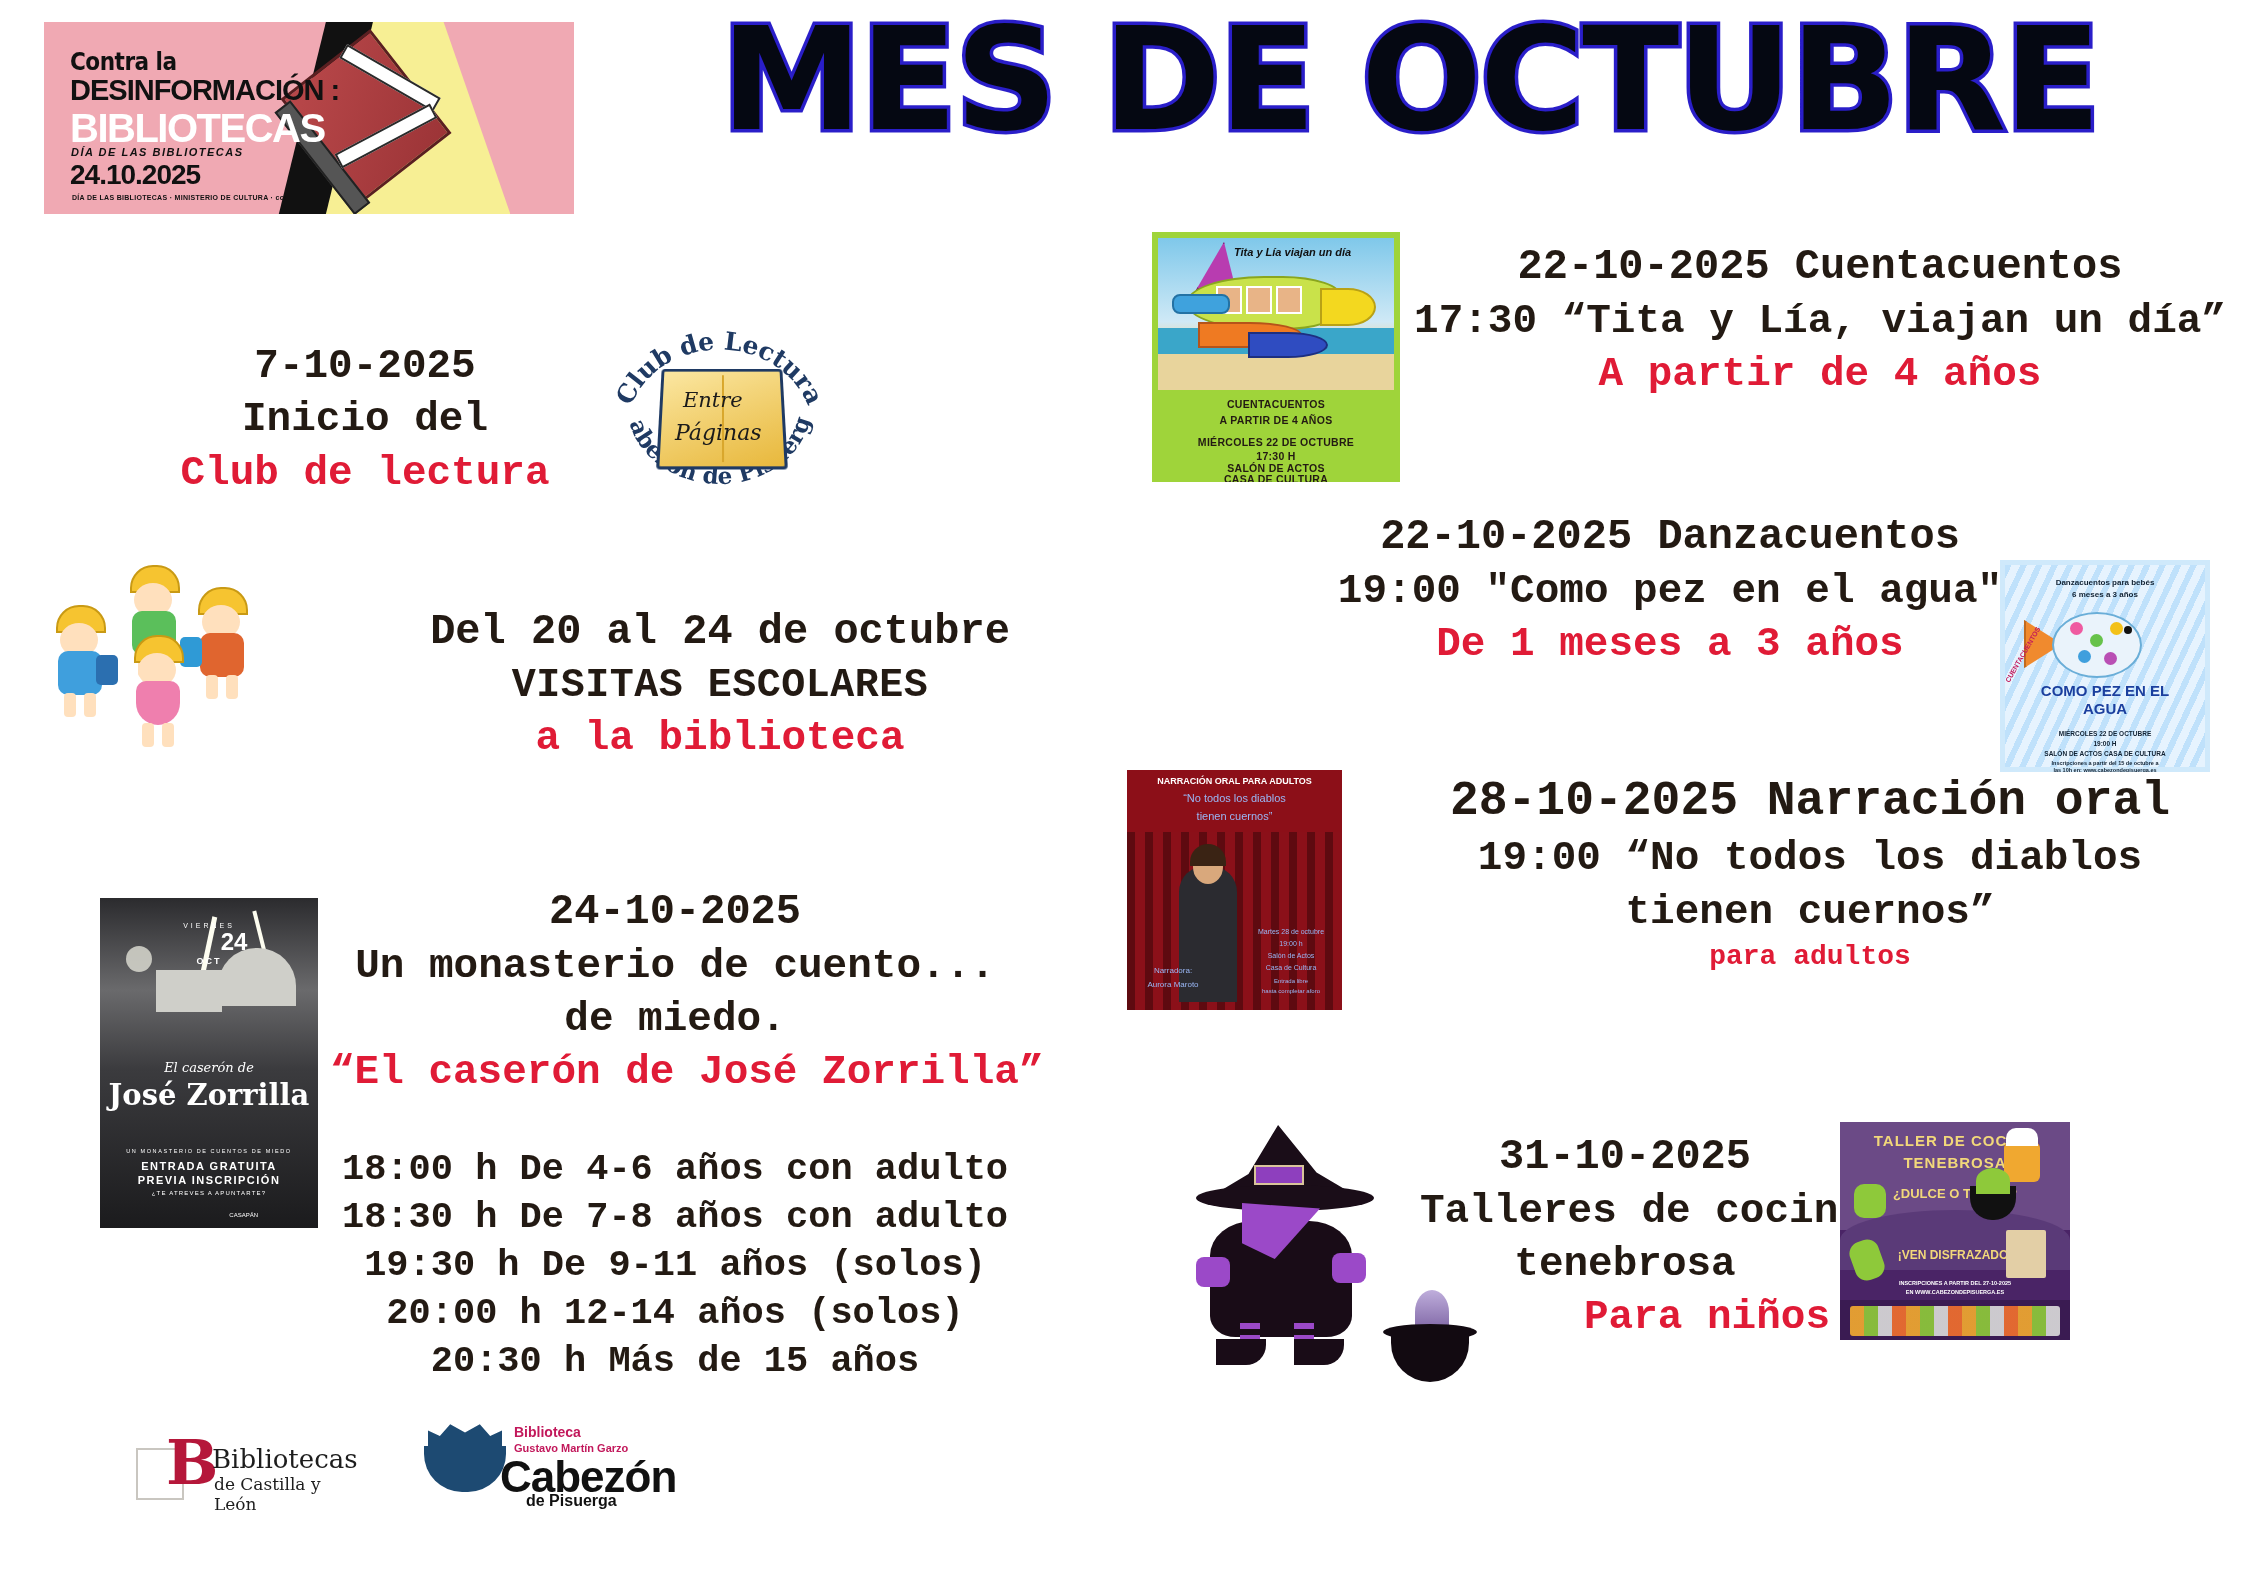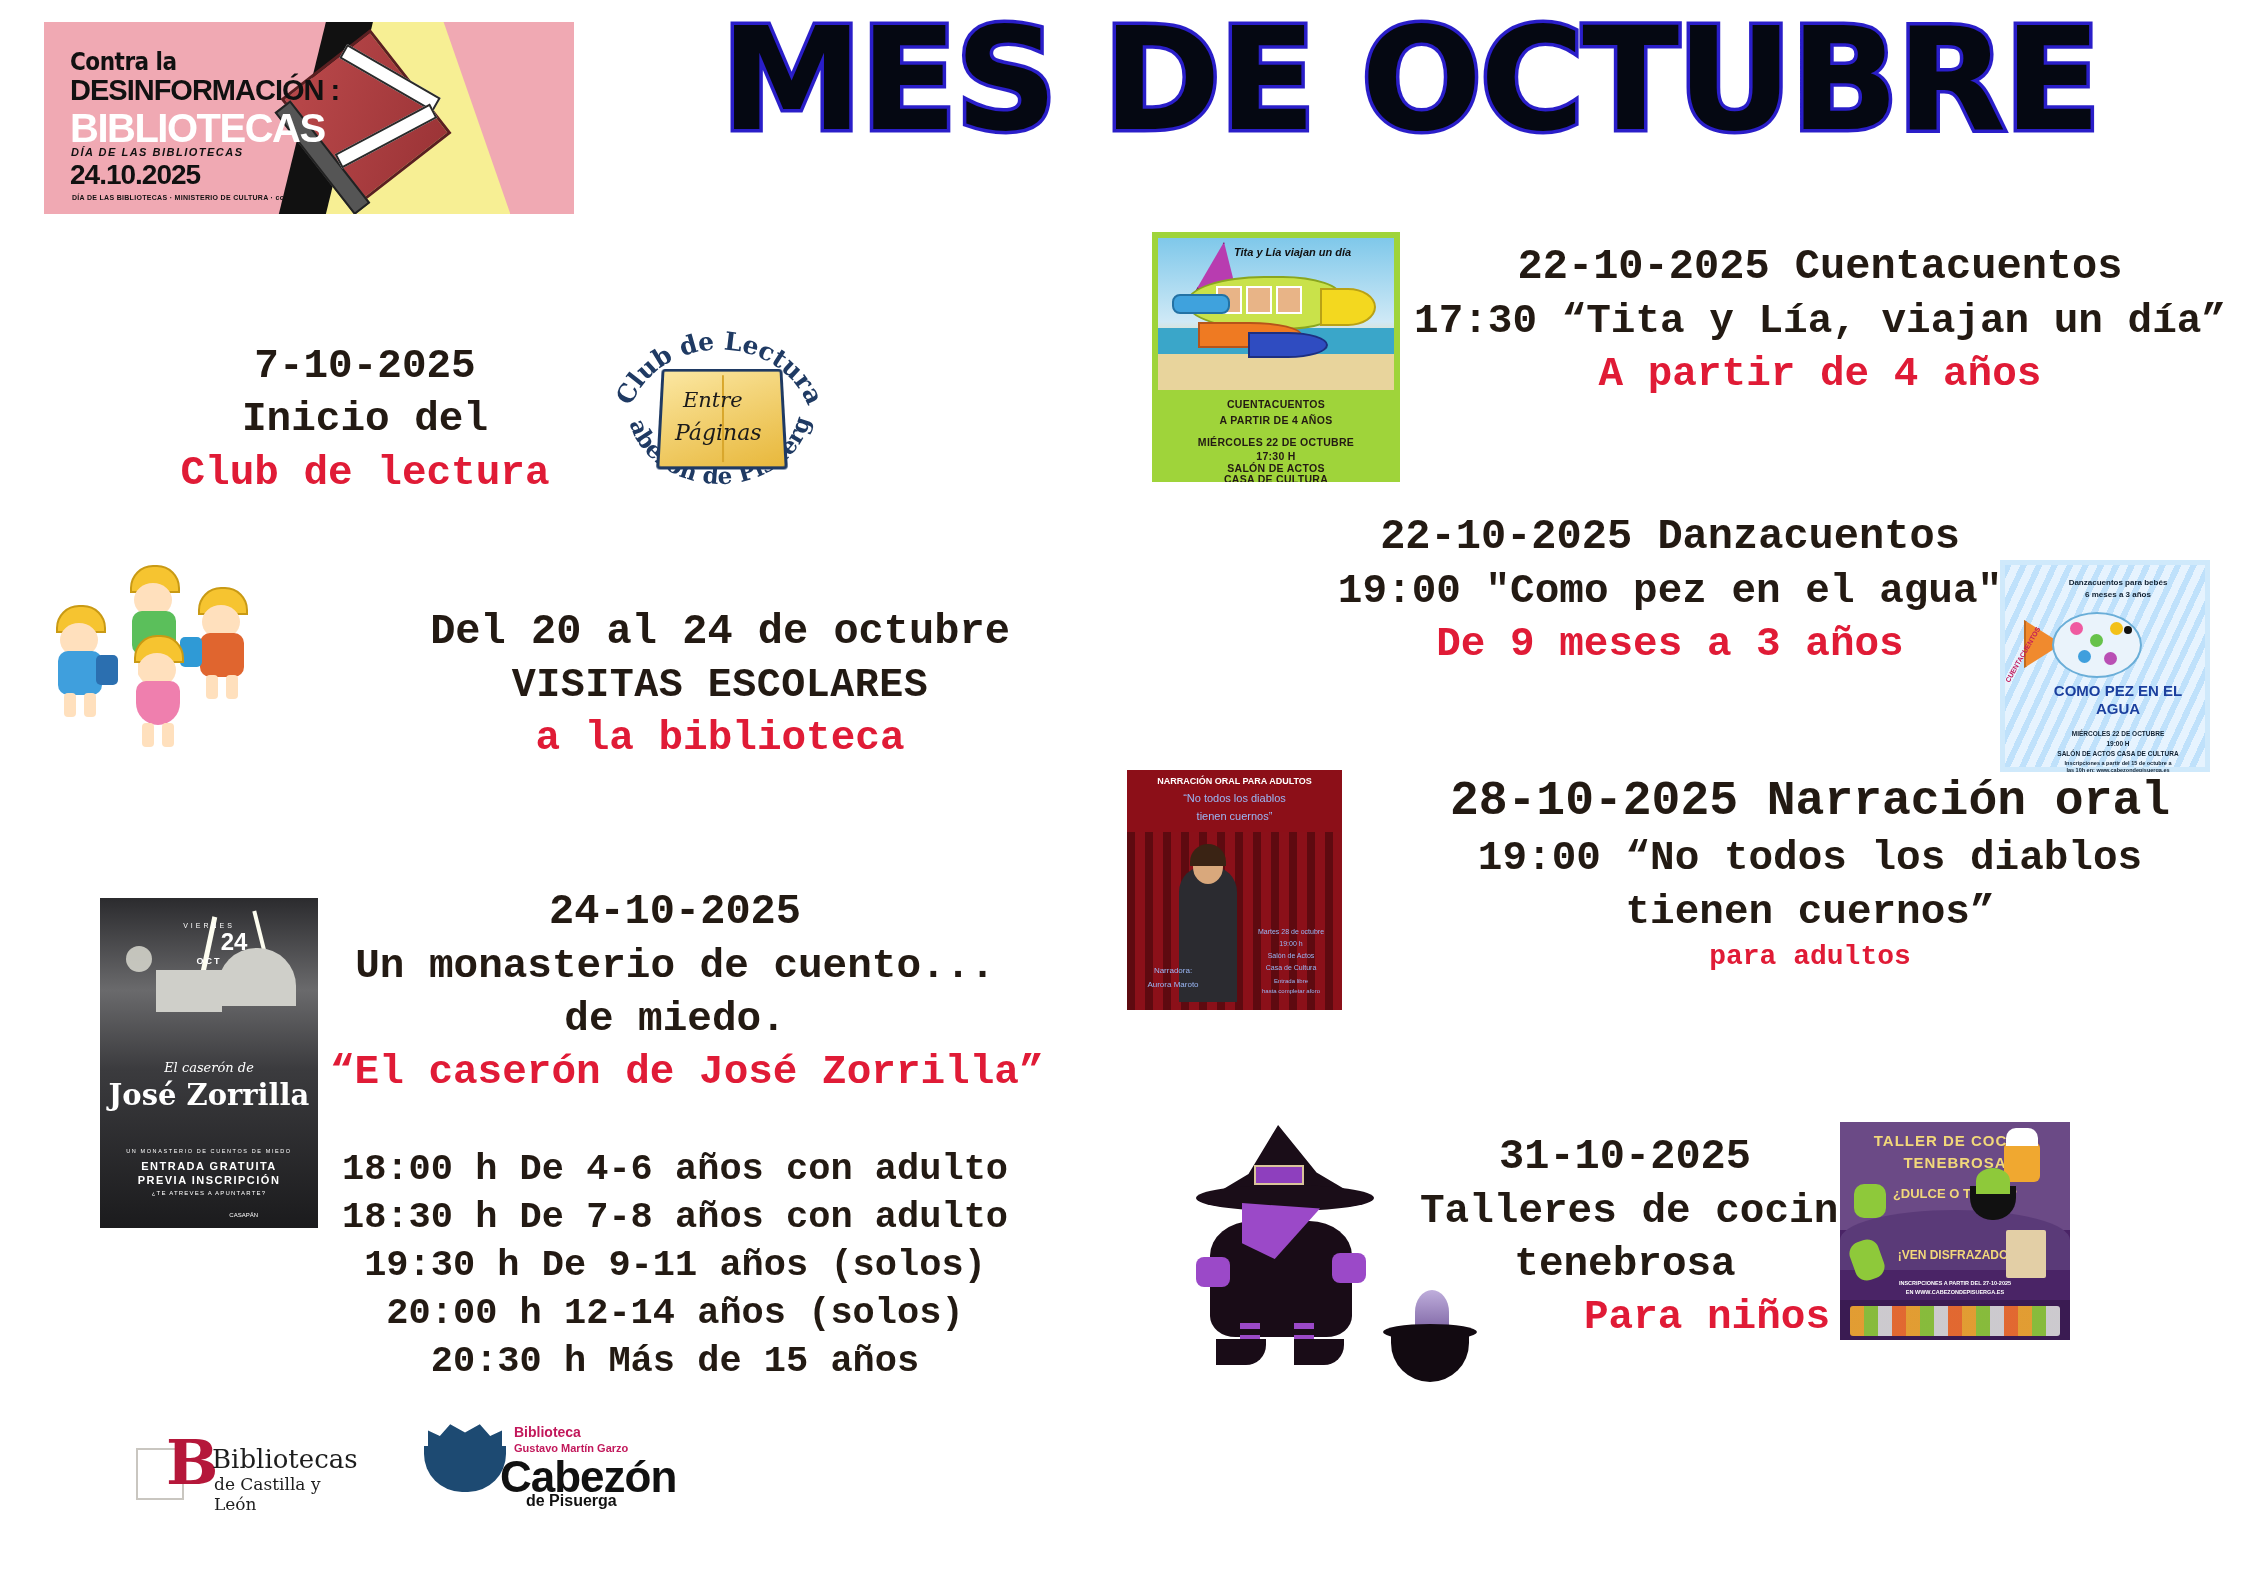--- a/index.html
+++ b/index.html
@@ -132,21 +132,21 @@
   #poster-tita .win { position:absolute; top:54px; width:22px; height:24px; background:#e8b487; border:2px solid #fff;}
   #poster-tita .banner { position:absolute; left:82px; top:14px; font-size:11px; color:#111; font-style:italic; font-weight:bold;}
   #poster-tita .cap { position:absolute; width:236px; left:6px; text-align:center; font-size:10.5px; font-weight:bold; color:#231a13; letter-spacing:.3px;}
 
   
   #poster-pez { left: 2000px; top: 560px; width: 210px; height: 212px; background:#cfe9fb; }
   #poster-pez .water { position:absolute; inset:5px; background: repeating-linear-gradient(115deg,#bfe1fb 0 6px,#e6f3fe 6px 14px); }
   #poster-pez .fish-body { position:absolute; left:52px; top:52px; width:86px; height:62px; background:#eaf3fb; border:2px solid #6aaed8; border-radius:50%; }
   #poster-pez .fish-tail { position:absolute; left:24px; top:60px; width:34px; height:44px; background:#f08a2e; border:2px solid #c16a1e; clip-path: polygon(100% 50%,0 0,0 100%); }
   #poster-pez .dot { position:absolute; border-radius:50%; }
-  #poster-pez .tt { position:absolute; left:0; width:210px; text-align:center; font-weight:bold; color:#123;padding-left:13px; }
+  #poster-pez .tt { position:absolute; left:0; width:210px; text-align:center; font-weight:bold; color:#123; }
 
   
   #poster-narracion { left: 1127px; top: 770px; width: 215px; height: 240px; background:#6c0b12; }
   #poster-narracion .top { position:absolute; left:0; top:0; width:100%; height:62px; background:#8c0f18;}
   #poster-narracion .curtain { position:absolute; left:0; top:62px; width:100%; height:178px;
     background: repeating-linear-gradient(90deg,#5e0a10 0 8px,#8b1019 8px 18px); }
   #poster-narracion .person { position:absolute; left:52px; top:96px; width:58px; height:136px; background:#2b2b30; border-radius: 26px 26px 0 0;}
   #poster-narracion .head { position:absolute; left:66px; top:80px; width:30px; height:34px; background:#d9a87c; border-radius:50%;}
   #poster-narracion .hair { position:absolute; left:63px; top:74px; width:36px; height:22px; background:#3a2314; border-radius: 18px 18px 0 0;}
   #poster-narracion .tx { position:absolute; width:100%; text-align:center; color:#fff; font-weight:bold;}
@@ -266,21 +266,21 @@
 
 <div class="ev center" id="ev-cuentacuentos" style="left:1400px; top:240px; width:840px;">
   <div class="line" style="font-size:42px;">22-10-2025 Cuentacuentos</div>
   <div class="line" style="font-size:41px;">17:30 “Tita y Lía, viajan un día”</div>
   <div class="line red" style="font-size:41px;">A partir de 4 años</div>
 </div>
 
 <div class="ev center" id="ev-danzacuentos" style="left:1230px; top:510px; width:880px;">
   <div class="line" style="font-size:42px;">22-10-2025 Danzacuentos</div>
   <div class="line" style="font-size:41px;">19:00 "Como pez en el agua"</div>
-  <div class="line red" style="font-size:41px;">De 9 meses a 3 años</div>
+  <div class="line red" style="font-size:41px;">De 1 meses a 3 años</div>
 </div>
 
 <div class="mini" id="poster-pez">
   <div class="water"></div>
   <div class="fish-tail"></div>
   <div class="fish-body"></div>
   <div class="dot" style="left:70px;top:62px;width:13px;height:13px;background:#ef5aa0;"></div>
   <div class="dot" style="left:90px;top:74px;width:13px;height:13px;background:#66c24a;"></div>
   <div class="dot" style="left:110px;top:62px;width:13px;height:13px;background:#f3c118;"></div>
   <div class="dot" style="left:78px;top:90px;width:13px;height:13px;background:#3f9fdd;"></div>

